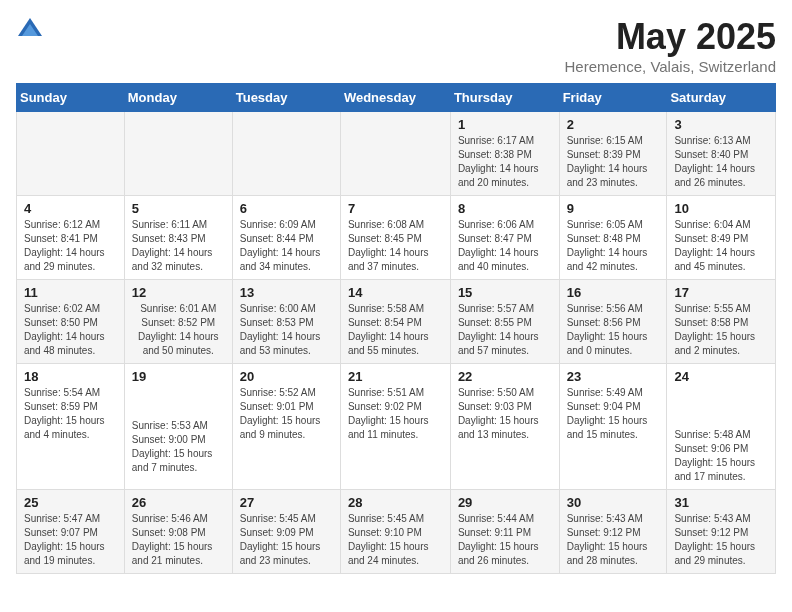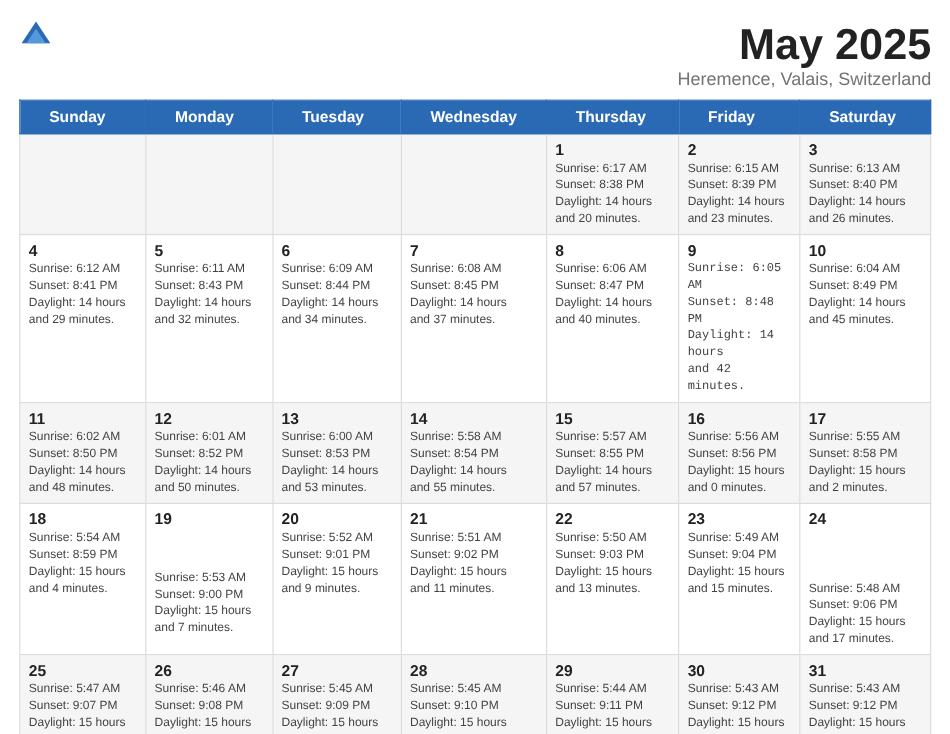--- a/index.html
+++ b/index.html
@@ -54,21 +54,21 @@
     }
     table {
       width: 100%;
       border-collapse: collapse;
       border: 1px solid #ccc;
     }
     thead tr th {
       background-color: #2a6ab5;
       color: white;
       text-align: left;
-      padding: 6px 24px;
+      padding: 6px 3px;
       font-size: 13px;
       border: 1px solid #2a6ab5;
     }
     tbody tr td {
       vertical-align: top;
       padding: 5px 7px;
       font-size: 11px;
       color: #333;
       border: 1px solid #ddd;
       width: 113px;
@@ -183,21 +183,21 @@
         </td>
         <td>
           <span class="day-number">8</span>
           <div class="day-info" style="white-space: pre-line;">Sunrise: 6:06 AM
 Sunset: 8:47 PM
 Daylight: 14 hours
 and 40 minutes.</div>
         </td>
         <td>
           <span class="day-number">9</span>
-          <div class="day-info" style="white-space: pre-line; font-family: Liberation Mono, monospace;">Sunrise: 6:05 AM
+          <div class="day-info" style="white-space: pre-line;">Sunrise: 6:05 AM
 Sunset: 8:48 PM
 Daylight: 14 hours
 and 42 minutes.</div>
         </td>
         <td>
           <span class="day-number">10</span>
           <div class="day-info" style="white-space: pre-line;">Sunrise: 6:04 AM
 Sunset: 8:49 PM
 Daylight: 14 hours
 and 45 minutes.</div>
@@ -206,21 +206,21 @@
       <tr>
         <td>
           <span class="day-number">11</span>
           <div class="day-info" style="white-space: pre-line;">Sunrise: 6:02 AM
 Sunset: 8:50 PM
 Daylight: 14 hours
 and 48 minutes.</div>
         </td>
         <td>
           <span class="day-number">12</span>
-          <div class="day-info" style="white-space: pre-line;">Sunrise: 6:01 AM
+          <div class="day-info" style="white-space: pre-line; text-align: center;">Sunrise: 6:01 AM
 Sunset: 8:52 PM
 Daylight: 14 hours
 and 50 minutes.</div>
         </td>
         <td>
           <span class="day-number">13</span>
           <div class="day-info" style="white-space: pre-line;">Sunrise: 6:00 AM
 Sunset: 8:53 PM
 Daylight: 14 hours
 and 53 minutes.</div>

